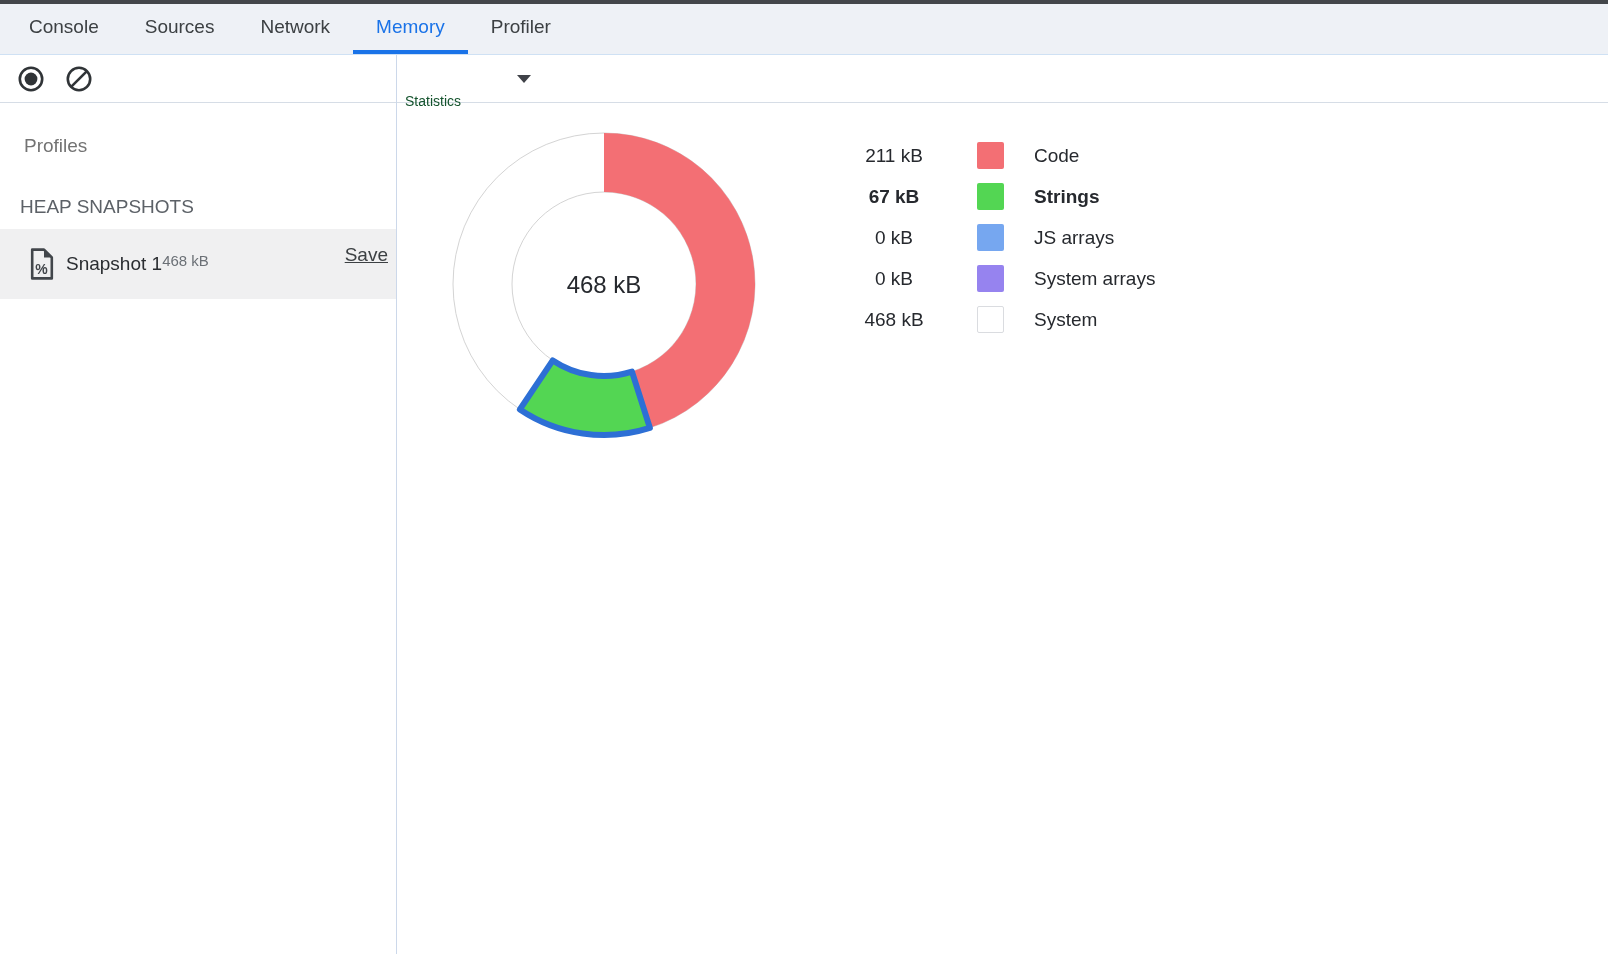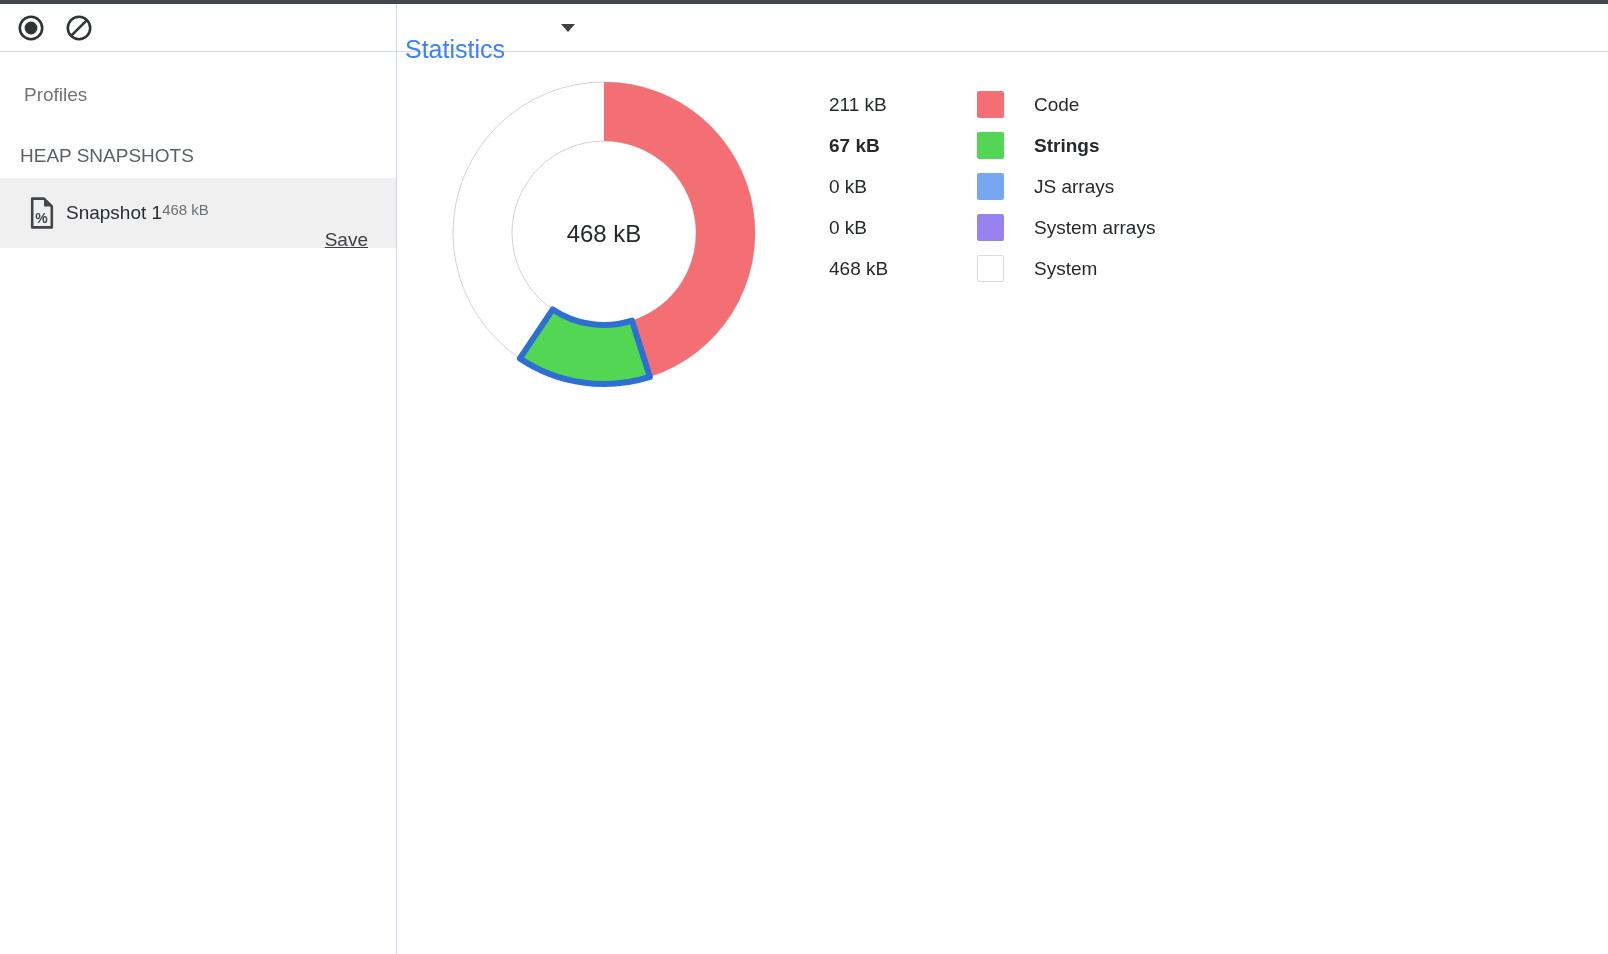--- a/index.html
+++ b/index.html
@@ -20,57 +20,74 @@
   .body { flex:1; display:flex; min-height:0; }
   .left  { width:397px; flex:none; border-right:1px solid #ccd8ea; display:flex; flex-direction:column; background:#fff; }
   .right { flex:1; display:flex; flex-direction:column; background:#fff; }
 
   
   .toolbar { height:48px; flex:none; border-bottom:1px solid #d6dde6; display:flex; align-items:center; background:#fff; }
   .toolbar.left-tb { padding-left:17px; gap:20px; }
   .toolbar.right-tb { padding-left:8px; }
   .icon-btn { width:28px; height:28px; display:flex; align-items:center; justify-content:center; cursor:pointer; }
   .stats-select { display:flex; align-items:center; cursor:pointer; }
-  .stats-select .lbl { font-size:25px; color:#3b82f6;margin-top:44px; }
+  .stats-select .lbl { font-size:14px; color:#14532d;margin-top:44px; }
   .caret { width:0; height:0; border-left:7px solid transparent; border-right:7px solid transparent;
     border-top:8px solid #3f4248; margin-left:56px; }
 
   
   .sidebar { flex:1; position:relative; }
   .profiles-heading { margin:32px 0 0 24px; font-size:19px; color:#737373; }
   .section-heading { margin:39px 0 11px 20px; font-size:19px; color:#5c6167; }
   .snapshot-row { height:70px; background:#f0f0f1; display:flex; align-items:center; position:relative; cursor:pointer; }
   .snap-icon { margin-left:30px; flex:none; }
   .snap-text { margin-left:12px; display:flex; }
   .snap-title { font-size:19px; color:#2a2d31; line-height:24px; }
   .snap-size { font-size:15px; color:#6b7076; line-height:18px; }
-  .save-link { position:absolute; right:28px; top:15px; font-size:19px; color:#3c4043;
-    text-decoration:underline; cursor:pointer;margin-top:36px; }
+  .save-link { position:absolute; right:8px; top:15px; font-size:19px; color:#3c4043;
+    text-decoration:underline; cursor:pointer; }
 
   
   .main { flex:1; position:relative; }
   .donut-wrap { position:absolute; left:42px; top:16px; width:330px; height:330px; }
   svg text { font-family:"Liberation Sans", sans-serif; }
   .center-label { font-size:24px; fill:#26292e; }
 
   
   .legend { position:absolute; left:432px; top:32px; }
   .legend-row { height:41px; display:flex; align-items:center; }
-  .legend-value { width:130px; text-align:left; font-size:19px; color:#26292e; }
+  .legend-value { width:130px; text-align:center; font-size:19px; color:#26292e; }
   .legend-swatch { width:27px; height:27px; margin-left:18px; border-radius:2px; flex:none; }
   .legend-swatch.outlined { border:1px solid #dadce0; }
   .legend-label { margin-left:30px; font-size:19px; color:#26292e; white-space:nowrap; }
   .legend-row.bold .legend-value, .legend-row.bold .legend-label { font-weight:700; }
 </style>
 </head>
 <body>
 
 <div class="app">
   <div class="top-strip"></div>
 
+  <div class="tabbar">
+      <div class="tab">
+        <span>Console</span>
+      </div>
+      <div class="tab">
+        <span>Sources</span>
+      </div>
+      <div class="tab">
+        <span>Network</span>
+      </div>
+      <div class="tab active">
+        <span>Memory</span>
+      </div>
+      <div class="tab">
+        <span>Profiler</span>
+      </div>
+    </div>
 
   <div class="body">
     <div class="left">
       <div class="toolbar left-tb">
         <div class="icon-btn">
           <svg width="28" height="28" viewBox="0 0 28 28">
             <circle cx="14" cy="14" r="11.2" fill="none" stroke="#303437" stroke-width="2.6"></circle>
             <circle cx="14" cy="14" r="6.4" fill="#303437"></circle>
           </svg>
         </div>

